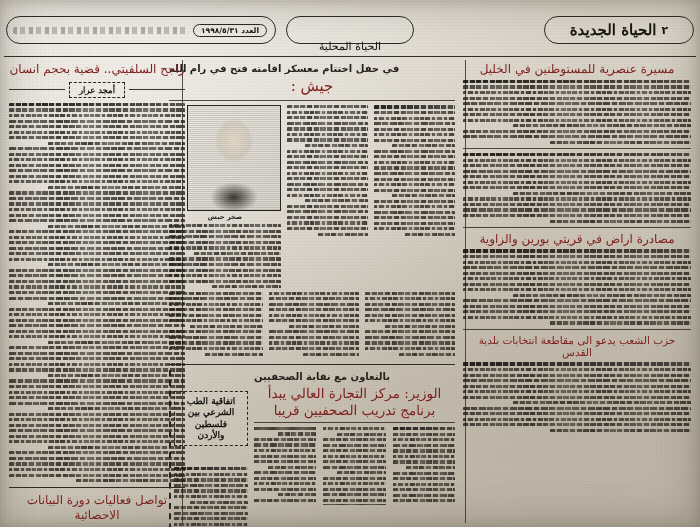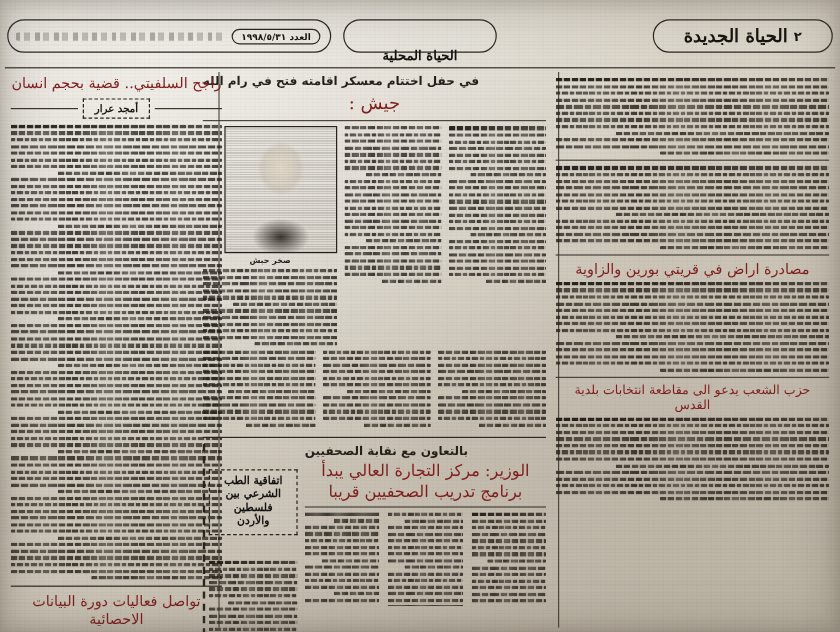--- a/index.html
+++ b/index.html
@@ -40,21 +40,21 @@
   }
   .pill-right{right:6px;width:148px;}
   .pill-center{left:50%;transform:translateX(-50%);width:126px;}
   .pill-left{left:6px;width:268px;justify-content:flex-start;}
   .logo-txt{
     font-family:"DejaVu Serif","Liberation Serif",serif;
     font-weight:bold;font-size:15px;letter-spacing:-.5px;
     color:#17140f;
   }
   .logo-num{font-size:11px;font-weight:bold;margin-left:5px;}
-  .section-txt{font-family:"DejaVu Serif",serif;font-weight:bold;font-size:11px;margin-top:32px;}
+  .section-txt{font-family:"DejaVu Serif",serif;font-weight:normal;font-size:11px;margin-top:32px;}
   .issue-box{
     margin-right:8px;border:1.1px solid #2b2721;border-radius:10px;
     padding:1px 7px;font-size:7.5px;font-weight:bold;white-space:nowrap;
     font-family:"DejaVu Sans",sans-serif;
   }
   .issue-smear{
     flex:1;height:7px;margin:0 6px;
     background:repeating-linear-gradient(90deg,
       rgba(45,40,33,.42) 0 4px, rgba(45,40,33,0) 4px 7px,
       rgba(45,40,33,.30) 7px 12px, rgba(45,40,33,0) 12px 16px);
@@ -176,20 +176,21 @@
     </div>
   </div>
   <div class="rule-top"></div>
 
   <div class="vdiv vdiv-a"></div>
   <div class="vdiv vdiv-b"></div>
 
   <div class="col col-right pad">
 
     <div>
+      <div class="hl hl-md">مسيرة عنصرية للمستوطنين في الخليل</div>
       <div class="body">
         <div class="ln lead"></div>
           <div class="ln"></div>
           <div class="ln s2"></div>
         <div class="ln"></div>
           <div class="ln s3"></div>
           <div class="ln s2"></div>
         <div class="ln"></div>
           <div class="ln s2"></div>
           <div class="ln short2"></div>

